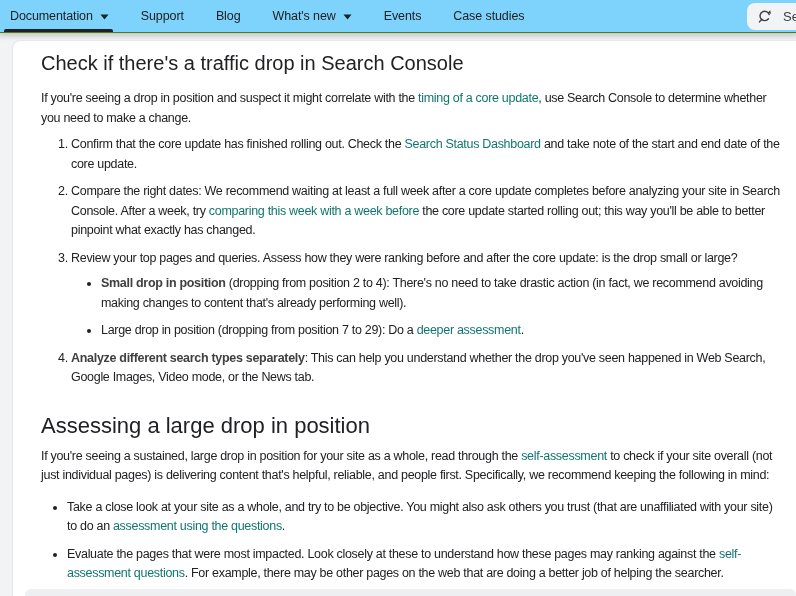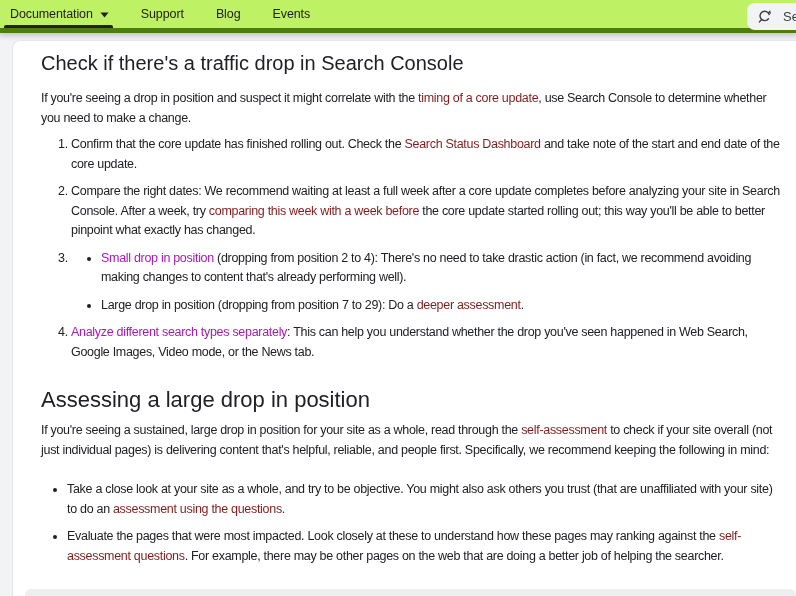--- a/index.html
+++ b/index.html
@@ -7,22 +7,22 @@
   body {
     font-family: "Liberation Sans", sans-serif;
     background: #f1f3f4;
     color: #202124;
   }
 
   
   header {
     position: relative;
     height: 33px;
-    background: #bef264;
-    border-bottom: 5px solid #4d7c0f;
+    background: #7dd3fc;
+    border-bottom: 1px solid #4d7c0f;
     box-shadow: 0 2px 5px rgba(60,64,67,0.15);
     z-index: 5;
   }
   nav {
     display: flex;
     align-items: center;
     height: 100%;
     padding-left: 10px;
   }
   .nav-item {
@@ -119,29 +119,29 @@
     padding-left: 30px;
   }
   ol.steps > li { margin-bottom: 8px; }
   ul.subs {
     margin-top: 6px;
     padding-left: 30px;
     list-style-type: disc;
   }
   ul.subs > li { margin-bottom: 8px; }
   ul.flat {
-    margin-top: 20px;
+    margin-top: 12px;
     padding-left: 26px;
     list-style-type: disc;
   }
   ul.flat > li { margin-bottom: 8px; }
 
   .run-b { font-weight: 400; }
-  .run-a { color: #7f1d1d; text-decoration: none; cursor: pointer; }
-  .run-ab { color: #a21caf; font-weight: 400; text-decoration: none; cursor: pointer; }
+  .run-a { color: #0f766e; text-decoration: none; cursor: pointer; }
+  .run-ab { color: #404040; font-weight: 700; text-decoration: none; cursor: pointer; }
 
   .bottom-bar {
     position: absolute;
     left: 12px;
     right: 0;
     bottom: 0;
     height: 7px;
     background: #edeff1;
     border-radius: 6px 6px 0 0;
     z-index: 2;
@@ -160,21 +160,32 @@
           </svg>
       </span>
     </div>
     <div class="nav-item">
       <span class="lbl-wrap">Support</span>
     </div>
     <div class="nav-item">
       <span class="lbl-wrap">Blog</span>
     </div>
     <div class="nav-item">
+      <span class="lbl-wrap">What's new</span>
+      <span class="caret">
+        <svg width="9" height="6" viewBox="0 0 9 6">
+            <path d="M0.5 0.5 h8 l-4 5 z" fill="#202124"></path>
+          </svg>
+      </span>
+    </div>
+    <div class="nav-item">
       <span class="lbl-wrap">Events</span>
+    </div>
+    <div class="nav-item">
+      <span class="lbl-wrap">Case studies</span>
     </div>
   </nav>
 
   <div class="searchbox">
     <span style="display:flex;">
       <svg width="17" height="17" viewBox="0 0 24 24" fill="none">
         <path d="M17.2 9.2 A 6.6 6.6 0 1 0 16.2 15.2" stroke="#3c4043" stroke-width="2" stroke-linecap="round"></path>
         <path d="M6.6 16.2 L3.4 19.6" stroke="#3c4043" stroke-width="2" stroke-linecap="round"></path>
         <path d="M18.6 3.2 l1.2 5.0 -4.9 -1.3 z" fill="#3c4043"></path>
       </svg>
@@ -191,20 +202,21 @@
     <p class="body intro"><span class="run-t">If you're seeing a drop in position and suspect it might correlate with the </span><a href="#" class="run-a">timing of a core update</a><span class="run-t">, use Search Console to determine whether you need to make a change.</span></p>
 
     <ol class="steps">
       <li>
         <span><span class="run-b">Confirm that the core update has finished rolling out.</span><span class="run-t"> Check the </span><a href="#" class="run-a">Search Status Dashboard</a><span class="run-t"> and take note of the start and end date of the core update.</span></span>
       </li>
       <li>
         <span><span class="run-b">Compare the right dates</span><span class="run-t">: We recommend waiting at least a full week after a core update completes before analyzing your site in Search Console. After a week, try </span><a href="#" class="run-a">comparing this week with a week before</a><span class="run-t"> the core update started rolling out; this way you'll be able to better pinpoint what exactly has changed.</span></span>
       </li>
       <li>
+        <span><span class="run-b">Review your top pages and queries.</span><span class="run-t"> Assess how they were ranking before and after the core update: is the drop small or large?</span></span>
         <ul class="subs">
           <li>
             <span><a href="#" class="run-ab">Small drop in position</a><span class="run-b"> (dropping from position 2 to 4)</span><span class="run-t">: There's no need to take drastic action (in fact, we recommend avoiding making changes to content that's already performing well).</span></span>
           </li>
           <li>
             <span><span class="run-b">Large drop in position (dropping from position 7 to 29)</span><span class="run-t">: Do a </span><a href="#" class="run-a">deeper assessment</a><span class="run-t">.</span></span>
           </li>
         </ul>
       </li>
       <li>

